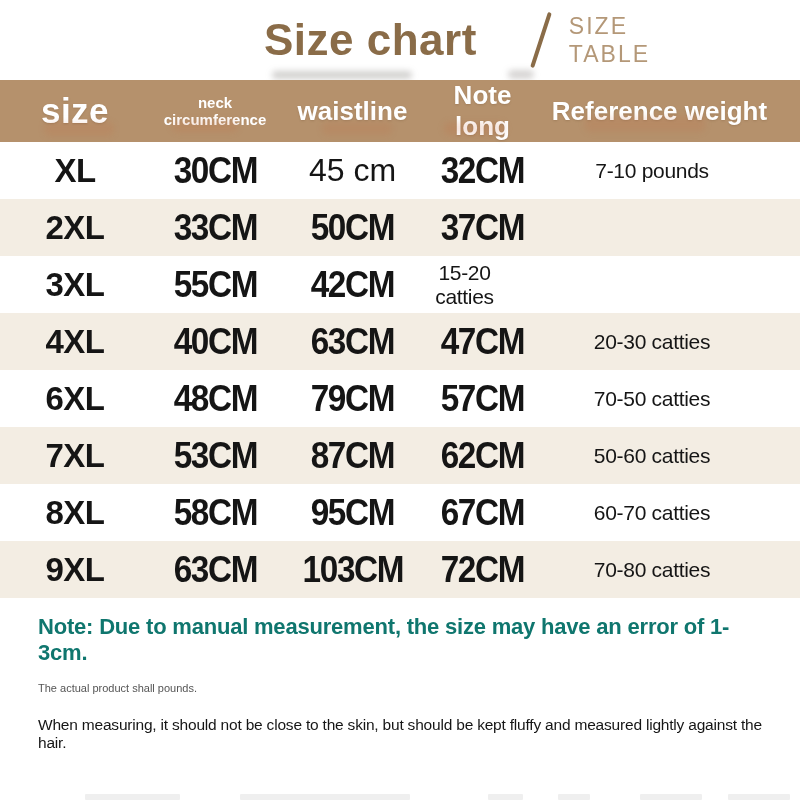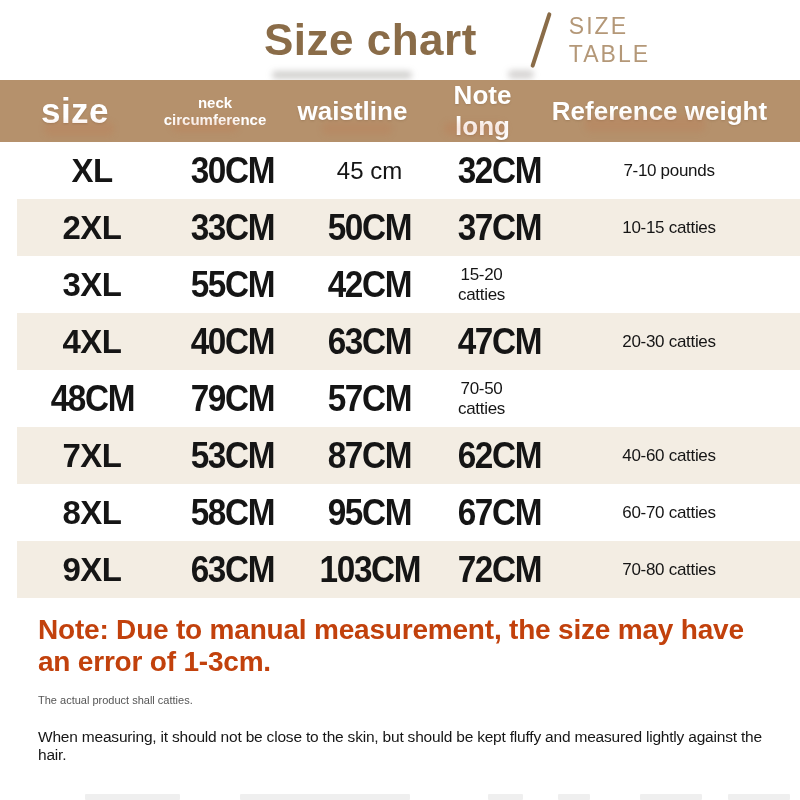--- a/index.html
+++ b/index.html
@@ -55,34 +55,33 @@
   .th-size  { font-size: 35px; font-weight: 700; letter-spacing: 0.5px; text-shadow: 0 1px 2px rgba(120,90,60,.35); }
   .th-neck  { font-size: 15px; font-weight: 700; }
   .th-waist, .th-back, .th-ref { font-size: 26px; font-weight: 700; text-shadow: 0 1px 2px rgba(120,90,60,.3); }
   .th-ref   { padding-right: 21px; }
 
   .tbody .tr {
     height: 57px;
     display: grid;
     grid-template-columns: 150px 130px 145px 115px 260px;
     align-items: center;
-    margin-left: 17px;
   }
   .tbody .tr:nth-child(even) { background: #f3ede3; }
   .tbody .tr:nth-child(odd)  { background: #ffffff; }
   .td { text-align: center; color: #151515; }
   .td-size { font-size: 33px; font-weight: 700; letter-spacing: -0.5px; }
   .td-cm   { font-size: 37px; font-weight: 700; letter-spacing: -1.5px; }
   .td-cm span { display: inline-block; transform: scaleX(0.9); }
-  .td-waist-small { font-size: 24px; font-weight: 400; letter-spacing: 0; text-align: center; }
-  .td-weight { font-size: 17px; font-weight: 400; padding-right: 36px; letter-spacing: -0.3px; }
+  .td-waist-small { font-size: 32px; font-weight: 400; letter-spacing: 0; text-align: center; }
+  .td-weight { font-size: 21px; font-weight: 400; padding-right: 36px; letter-spacing: -0.3px; }
 
   
   .notes { padding: 16px 38px 0 38px; }
-  .note-main  { font-size: 28px; font-weight: 600; color: #c2410c; letter-spacing: -0.2px; }
+  .note-main  { font-size: 22px; font-weight: 600; color: #0f766e; letter-spacing: -0.2px; }
   .note-sub   { font-size: 11px; color: #555; margin-top: 16px; }
   .note-line2 { font-size: 15.5px; font-weight: 500; color: #161616; margin-top: 22px; letter-spacing: -0.2px; }
 
   
   .smudge { position: absolute; border-radius: 6px; filter: blur(3px); pointer-events: none; }
   .sm-title-1 { left: 272px; top: 71px; width: 140px; height: 8px; background: rgba(90,85,80,.28); }
   .sm-title-2 { left: 508px; top: 70px; width: 26px;  height: 9px; background: rgba(90,85,80,.25); }
   .sm-hd-1 { left: 44px;  top: 42px; width: 70px;  height: 14px; background: rgba(196,98,58,.14); }
   .sm-hd-2 { left: 172px; top: 40px; width: 66px;  height: 12px; background: rgba(196,98,58,.16); }
   .sm-hd-3 { left: 322px; top: 42px; width: 70px;  height: 13px; background: rgba(196,98,58,.15); }
@@ -129,68 +128,68 @@
       <div class="td td-cm"><span>30CM</span></div>
       <div class="td td-waist-small">45 cm</div>
       <div class="td td-cm"><span>32CM</span></div>
       <div class="td td-weight">7-10 pounds</div>
     </div>
     <div class="tr">
       <div class="td td-size">2XL</div>
       <div class="td td-cm"><span>33CM</span></div>
       <div class="td td-cm"><span>50CM</span></div>
       <div class="td td-cm"><span>37CM</span></div>
-      <div class="td td-weight">10-15 catties</div>
     </div>
     <div class="tr">
       <div class="td td-size">3XL</div>
       <div class="td td-cm"><span>55CM</span></div>
       <div class="td td-cm"><span>42CM</span></div>
       <div class="td td-weight">15-20 catties</div>
     </div>
     <div class="tr">
       <div class="td td-size">4XL</div>
       <div class="td td-cm"><span>40CM</span></div>
       <div class="td td-cm"><span>63CM</span></div>
       <div class="td td-cm"><span>47CM</span></div>
       <div class="td td-weight">20-30 catties</div>
     </div>
     <div class="tr">
+      <div class="td td-size">6XL</div>
       <div class="td td-cm"><span>48CM</span></div>
       <div class="td td-cm"><span>79CM</span></div>
       <div class="td td-cm"><span>57CM</span></div>
       <div class="td td-weight">70-50 catties</div>
     </div>
     <div class="tr">
       <div class="td td-size">7XL</div>
       <div class="td td-cm"><span>53CM</span></div>
       <div class="td td-cm"><span>87CM</span></div>
       <div class="td td-cm"><span>62CM</span></div>
-      <div class="td td-weight">40-60 catties</div>
+      <div class="td td-weight">50-60 catties</div>
     </div>
     <div class="tr">
       <div class="td td-size">8XL</div>
       <div class="td td-cm"><span>58CM</span></div>
       <div class="td td-cm"><span>95CM</span></div>
       <div class="td td-cm"><span>67CM</span></div>
       <div class="td td-weight">60-70 catties</div>
     </div>
     <div class="tr">
       <div class="td td-size">9XL</div>
       <div class="td td-cm"><span>63CM</span></div>
       <div class="td td-cm"><span>103CM</span></div>
       <div class="td td-cm"><span>72CM</span></div>
       <div class="td td-weight">70-80 catties</div>
     </div>
   </div>
 </div>
 
 <div class="notes">
   <div class="note-main">Note: Due to manual measurement, the size may have an error of 1-3cm.</div>
-  <div class="note-sub">The actual product shall catties.</div>
+  <div class="note-sub">The actual product shall pounds.</div>
   <div class="note-line2">When measuring, it should not be close to the skin, but should be kept fluffy and measured lightly against the hair.</div>
 
 </div>
 
 <div class="bottom-strip">
   <i class="bs1"></i>
     <i class="bs2"></i>
     <i class="bs3"></i>
     <i class="bs4"></i>
     <i class="bs5"></i>

